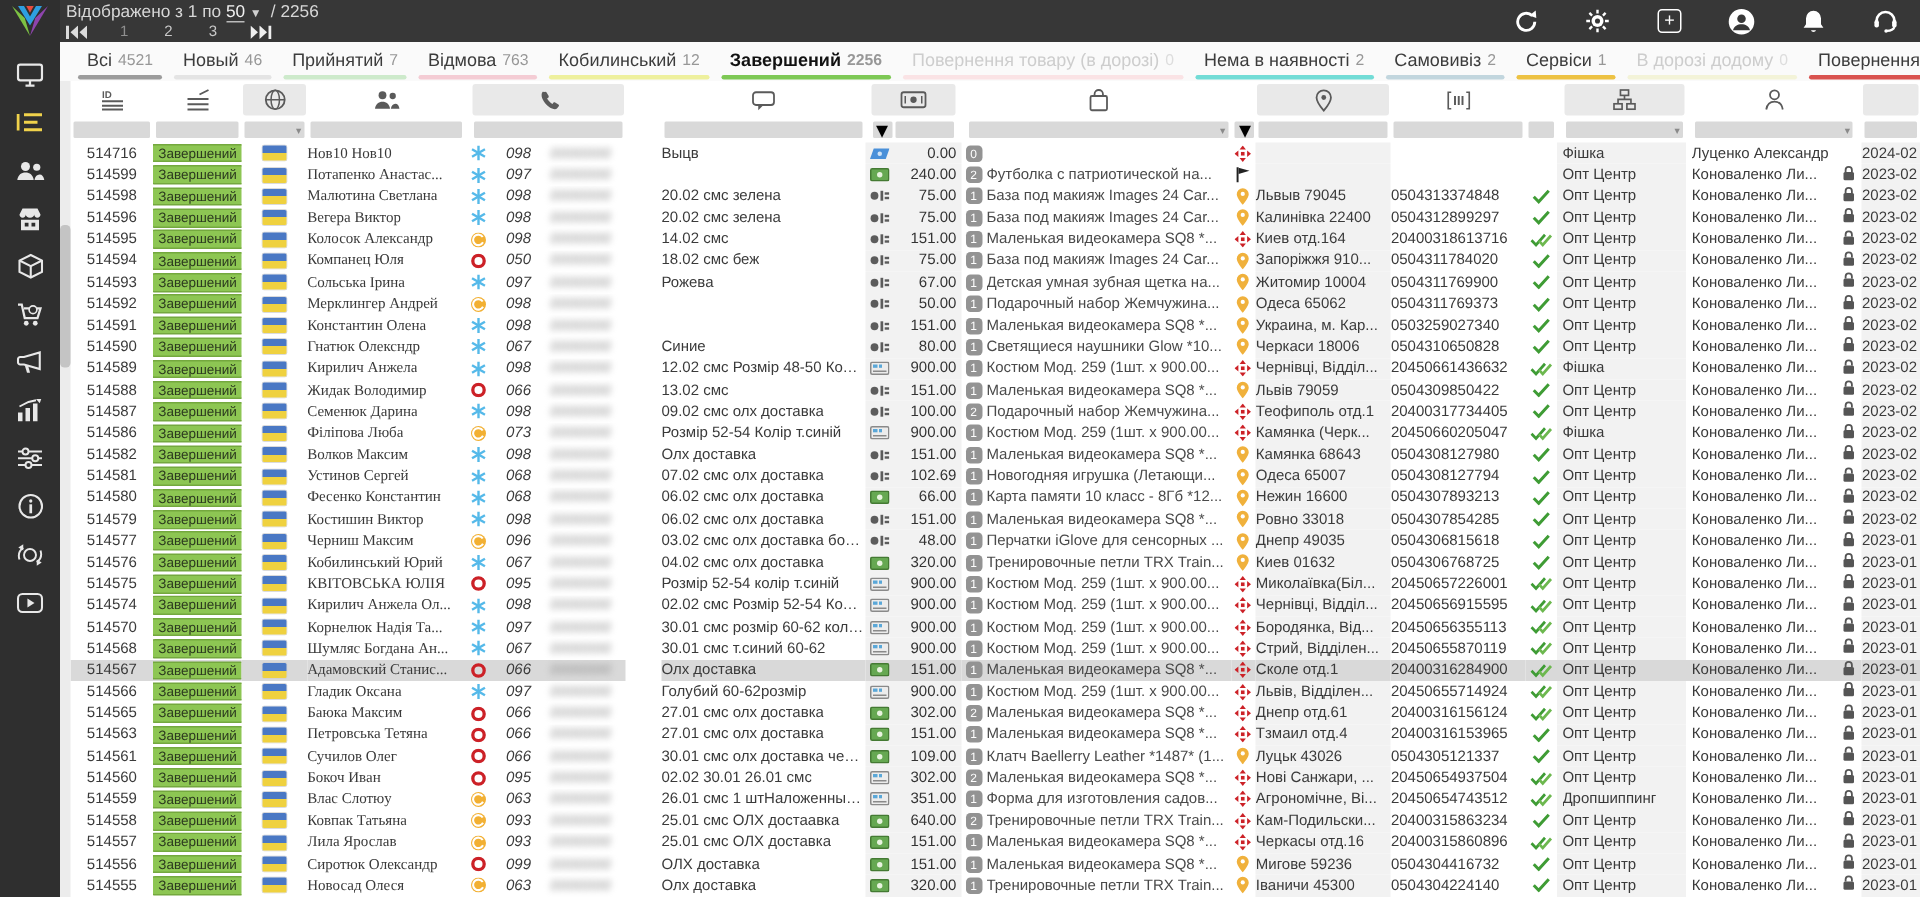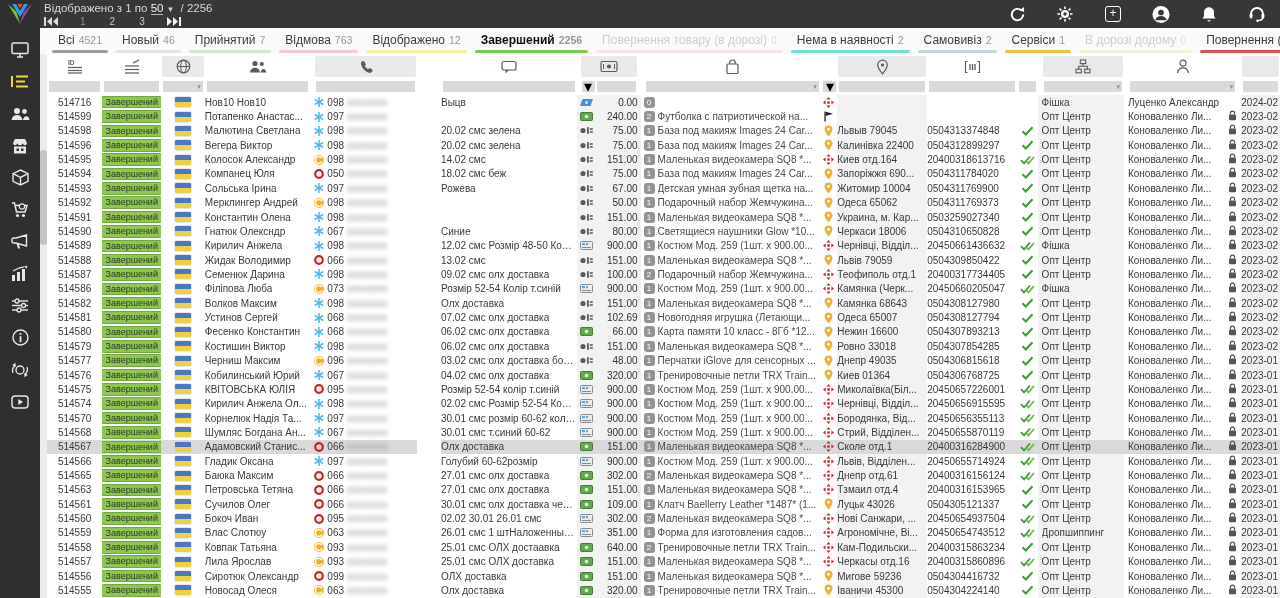--- a/index.html
+++ b/index.html
@@ -43,22 +43,22 @@
   .hrow{height:25px;}
   .frow{height:15px;}
   .rows{position:absolute;left:0;top:41px;width:1233px;height:503px;display:flex;flex-direction:column;}
   .row{height:14.37px;flex:0 0 14.37px;font-size:10px;color:#3a3a3a;cursor:pointer;}
   .row.hl > div{background:#d9d9d9 !important;}
 
   
   .c-id{width:57px;text-align:center;}
   .c-st{width:61px;display:flex;justify-content:center;}
   .c-fl{width:45px;display:flex;justify-content:center;}
-  .c-nm{width:109px;}
-  .c-ph{width:110px;display:flex;align-items:center;gap:3px;padding-left:4px;box-sizing:border-box;}
+  .c-nm{width:109px;font-family:Liberation Serif, serif;}
+  .c-ph{width:110px;display:flex;align-items:center;gap:13px;padding-left:4px;box-sizing:border-box;font-style:italic;}
   .c-cm{width:140px;margin-left:24px;}
   .c-pr{width:66px;display:flex;align-items:center;box-sizing:border-box;padding:0 3px;}
   .c-pd{width:186px;display:flex;align-items:center;gap:3px;padding-left:3px;box-sizing:border-box;}
   .c-dl{width:17px;display:flex;justify-content:center;}
   .c-lc{width:93px;}
   .c-tt{width:93px;}
   .c-ck{width:21px;display:flex;justify-content:center;}
   .c-mg{width:89px;padding-left:4px;box-sizing:border-box;}
   .c-op{width:121px;display:flex;align-items:center;box-sizing:border-box;padding:0 4px;}
   .c-dt{width:40px;}
@@ -305,21 +305,21 @@
         <span>Прийнятий</span>
         <span class="cnt">7</span>
         <span class="ul" style="background: rgb(205, 234, 203);"></span>
       </span>
       <span class="tab">
         <span>Відмова</span>
         <span class="cnt">763</span>
         <span class="ul" style="background: rgb(244, 204, 212);"></span>
       </span>
       <span class="tab">
-        <span>Відображено</span>
+        <span>Кобилинський</span>
         <span class="cnt">12</span>
         <span class="ul" style="background: rgb(238, 240, 157);"></span>
       </span>
       <span class="tab active">
         <span>Завершений</span>
         <span class="cnt">2256</span>
         <span class="ul" style="background: rgb(125, 200, 85);"></span>
       </span>
       <span class="tab disabled">
         <span>Повернення товару (в дорозі)</span>
@@ -959,21 +959,21 @@
             <span class="qty">1</span>
             <span class="ell pname">База под макияж Images 24 Car...</span>
           </div>
           <div class="c-dl">
             <svg width="9" height="12" viewBox="0 0 9 12">
               <path d="M4.5 0.5a4 4 0 0 1 4 4c0 2.6-4 7-4 7s-4-4.4-4-7a4 4 0 0 1 4-4z" fill="#f0b13c"></path>
               <circle cx="4.5" cy="4.3" r="1.4" fill="#fff"></circle>
             </svg>
           </div>
           <div class="c-lc tint">
-            <span class="ell">Запоріжжя 690...</span>
+            <span class="ell">Запоріжжя 910...</span>
           </div>
           <div class="c-tt">
             <span class="ell">0504311784020</span>
           </div>
           <div class="c-ck">
             <svg width="13" height="10" viewBox="0 0 13 10">
               <path d="M1.5 5.2L4.8 8.5 11.5 1.2" stroke="#3f9c35" stroke-width="2" fill="none"></path>
             </svg>
           </div>
           <div class="c-mg tint">
@@ -1981,21 +1981,21 @@
             <span class="qty">1</span>
             <span class="ell pname">Тренировочные петли TRX Train...</span>
           </div>
           <div class="c-dl">
             <svg width="9" height="12" viewBox="0 0 9 12">
               <path d="M4.5 0.5a4 4 0 0 1 4 4c0 2.6-4 7-4 7s-4-4.4-4-7a4 4 0 0 1 4-4z" fill="#f0b13c"></path>
               <circle cx="4.5" cy="4.3" r="1.4" fill="#fff"></circle>
             </svg>
           </div>
           <div class="c-lc tint">
-            <span class="ell">Киев 01364</span>
+            <span class="ell">Киев 01632</span>
           </div>
           <div class="c-tt">
             <span class="ell">0504306768725</span>
           </div>
           <div class="c-ck">
             <svg width="13" height="10" viewBox="0 0 13 10">
               <path d="M1.5 5.2L4.8 8.5 11.5 1.2" stroke="#3f9c35" stroke-width="2" fill="none"></path>
             </svg>
           </div>
           <div class="c-mg tint">

